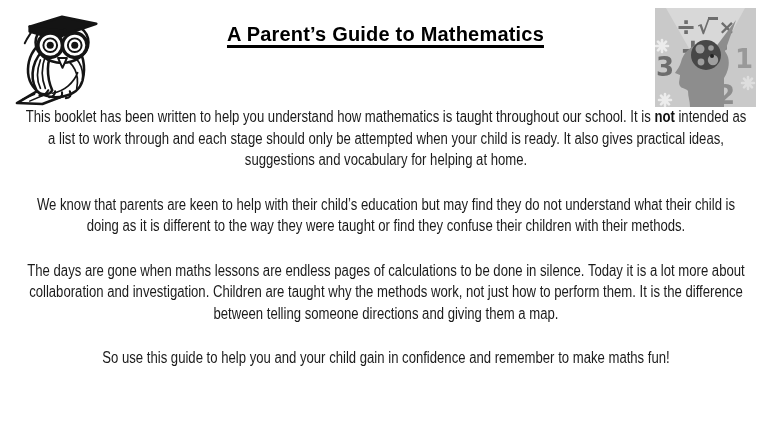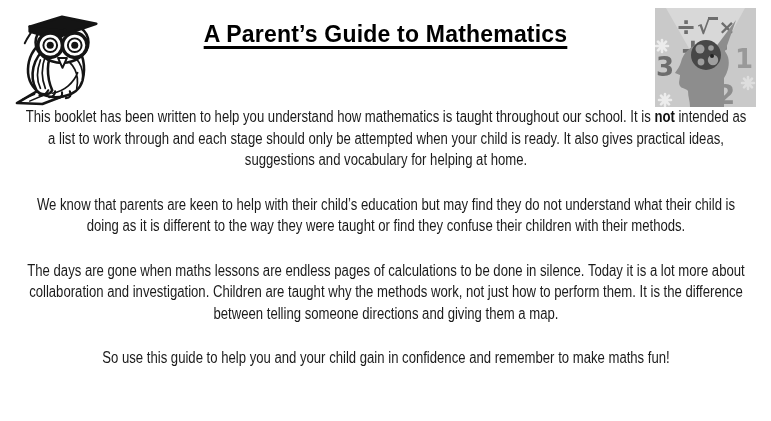--- a/index.html
+++ b/index.html
@@ -8,21 +8,21 @@
     width: 771px;
     height: 421px;
     background: #ffffff;
     overflow: hidden;
     font-family: "Liberation Sans", sans-serif;
     color: #000;
   }
   .title {
     margin: 0;
     padding-top: 19px;
-    font-size: 23px;
+    font-size: 20px;
     line-height: 30px;
     font-weight: bold;
     text-align: center;
     text-decoration: underline;
     text-decoration-thickness: 2.5px;
     text-underline-offset: 4px;
     letter-spacing: 0.2px;
   }
   
   .content {

